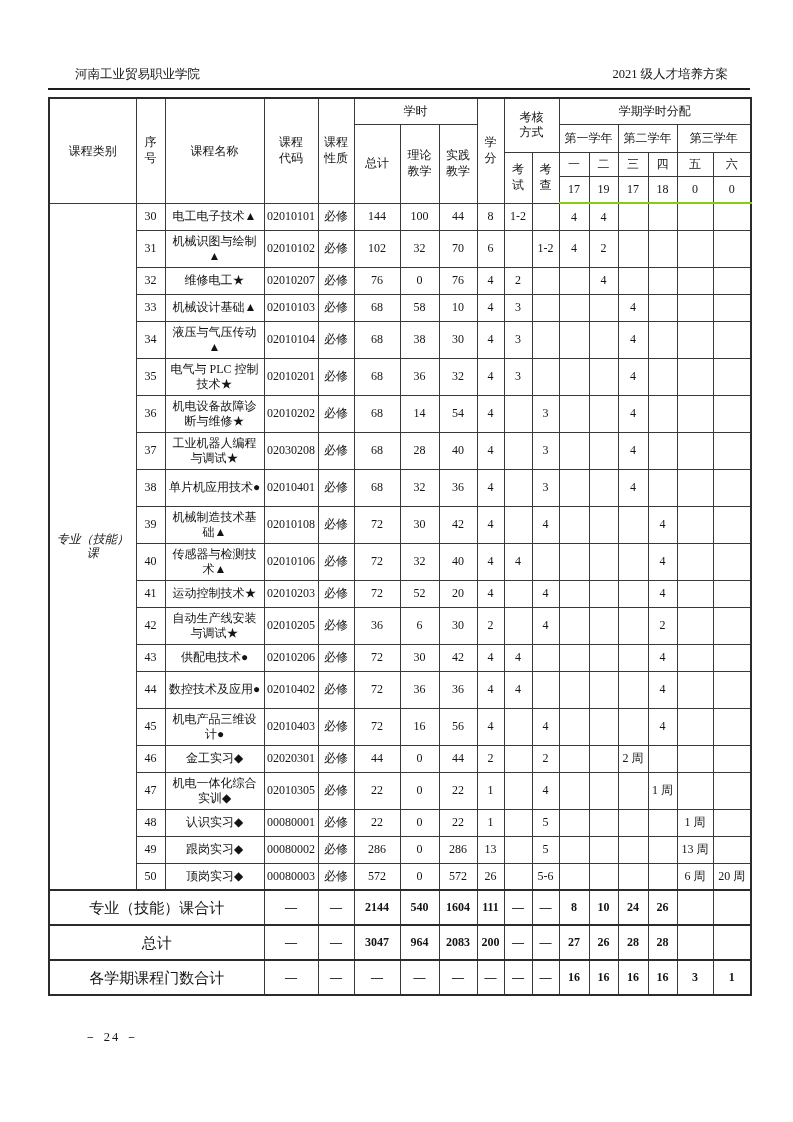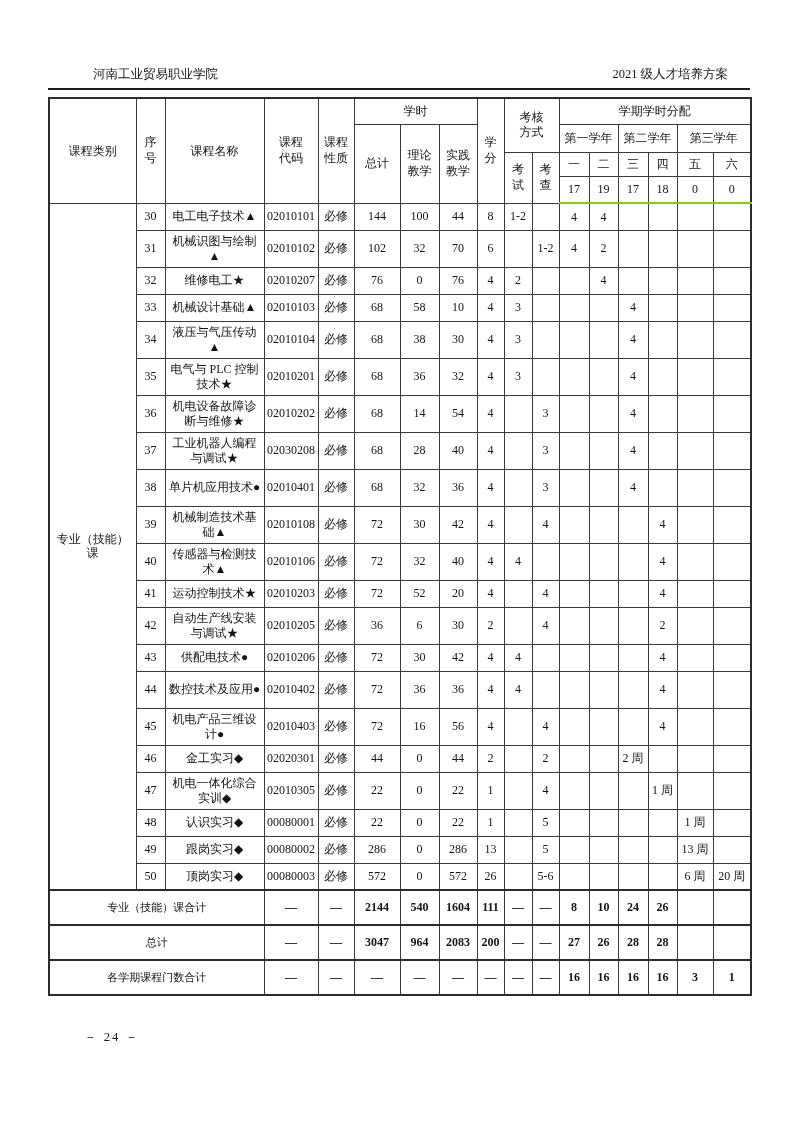--- a/index.html
+++ b/index.html
@@ -7,21 +7,21 @@
     width:793px; height:1122px; position:relative; background:#ffffff;
     font-family:"Liberation Serif","DejaVu Serif",serif; color:#141414;
     overflow:hidden;
   }
   
   .doc-header {
     position:absolute; left:48px; top:66px; width:702px;
     display:flex; justify-content:space-between; align-items:flex-end;
     border-bottom:2px solid #1d1d1d; padding-bottom:5px; font-size:12.5px;
   }
-  .doc-header .left-t { margin-left:45px; }
+  .doc-header .left-t { margin-left:27px; }
   .doc-header .right-t { margin-right:22px; }
 
   
   table.curr {
     position:absolute; left:48px; top:97px; width:702px;
     border-collapse:collapse; table-layout:fixed;
     border:2px solid #2b2b2b;
   }
   table.curr th, table.curr td {
     border:1px solid #3a3a3a; text-align:center; vertical-align:middle;
@@ -32,24 +32,24 @@
   thead tr.h1 { height:26px; }
   thead tr.h2 { height:28px; }
   thead tr.h3 { height:24px; }
   thead tr.h4 { height:27px; }
   thead tr.h4 th { border-bottom:2px solid #84cc16; }
 
   tr.r-single { height:27px; }
   tr.r-tall   { height:37px;padding-left:12px; }
   tr.sum-row  { height:35px; }
   tr.sum-row td { border-top:2px solid #2b2b2b; font-weight:bold; }
-  tr.sum-row td.sum-label { font-weight:normal; font-size:11px; }
+  tr.sum-row td.sum-label { font-weight:normal; font-size:15px; }
 
   td.c-name { text-align:left; padding-left:4px; padding-right:2px; }
-  td.c-cat  { padding:0; font-size:12px; letter-spacing:0; }
+  td.c-cat  { padding:0; font-size:12px; letter-spacing:0;font-style:italic; }
   td.c-code { font-size:11.5px;margin-left:48px; }
 
   
   .vstack { display:inline-block; width:14px; word-break:break-all; line-height:1.3; }
   .w2 { display:inline-block; width:27px; word-break:break-all; line-height:1.3; }
 
   .page-number {
     position:absolute; left:84px; top:1029px; font-size:12.5px; letter-spacing:2px;
   }
 </style>

